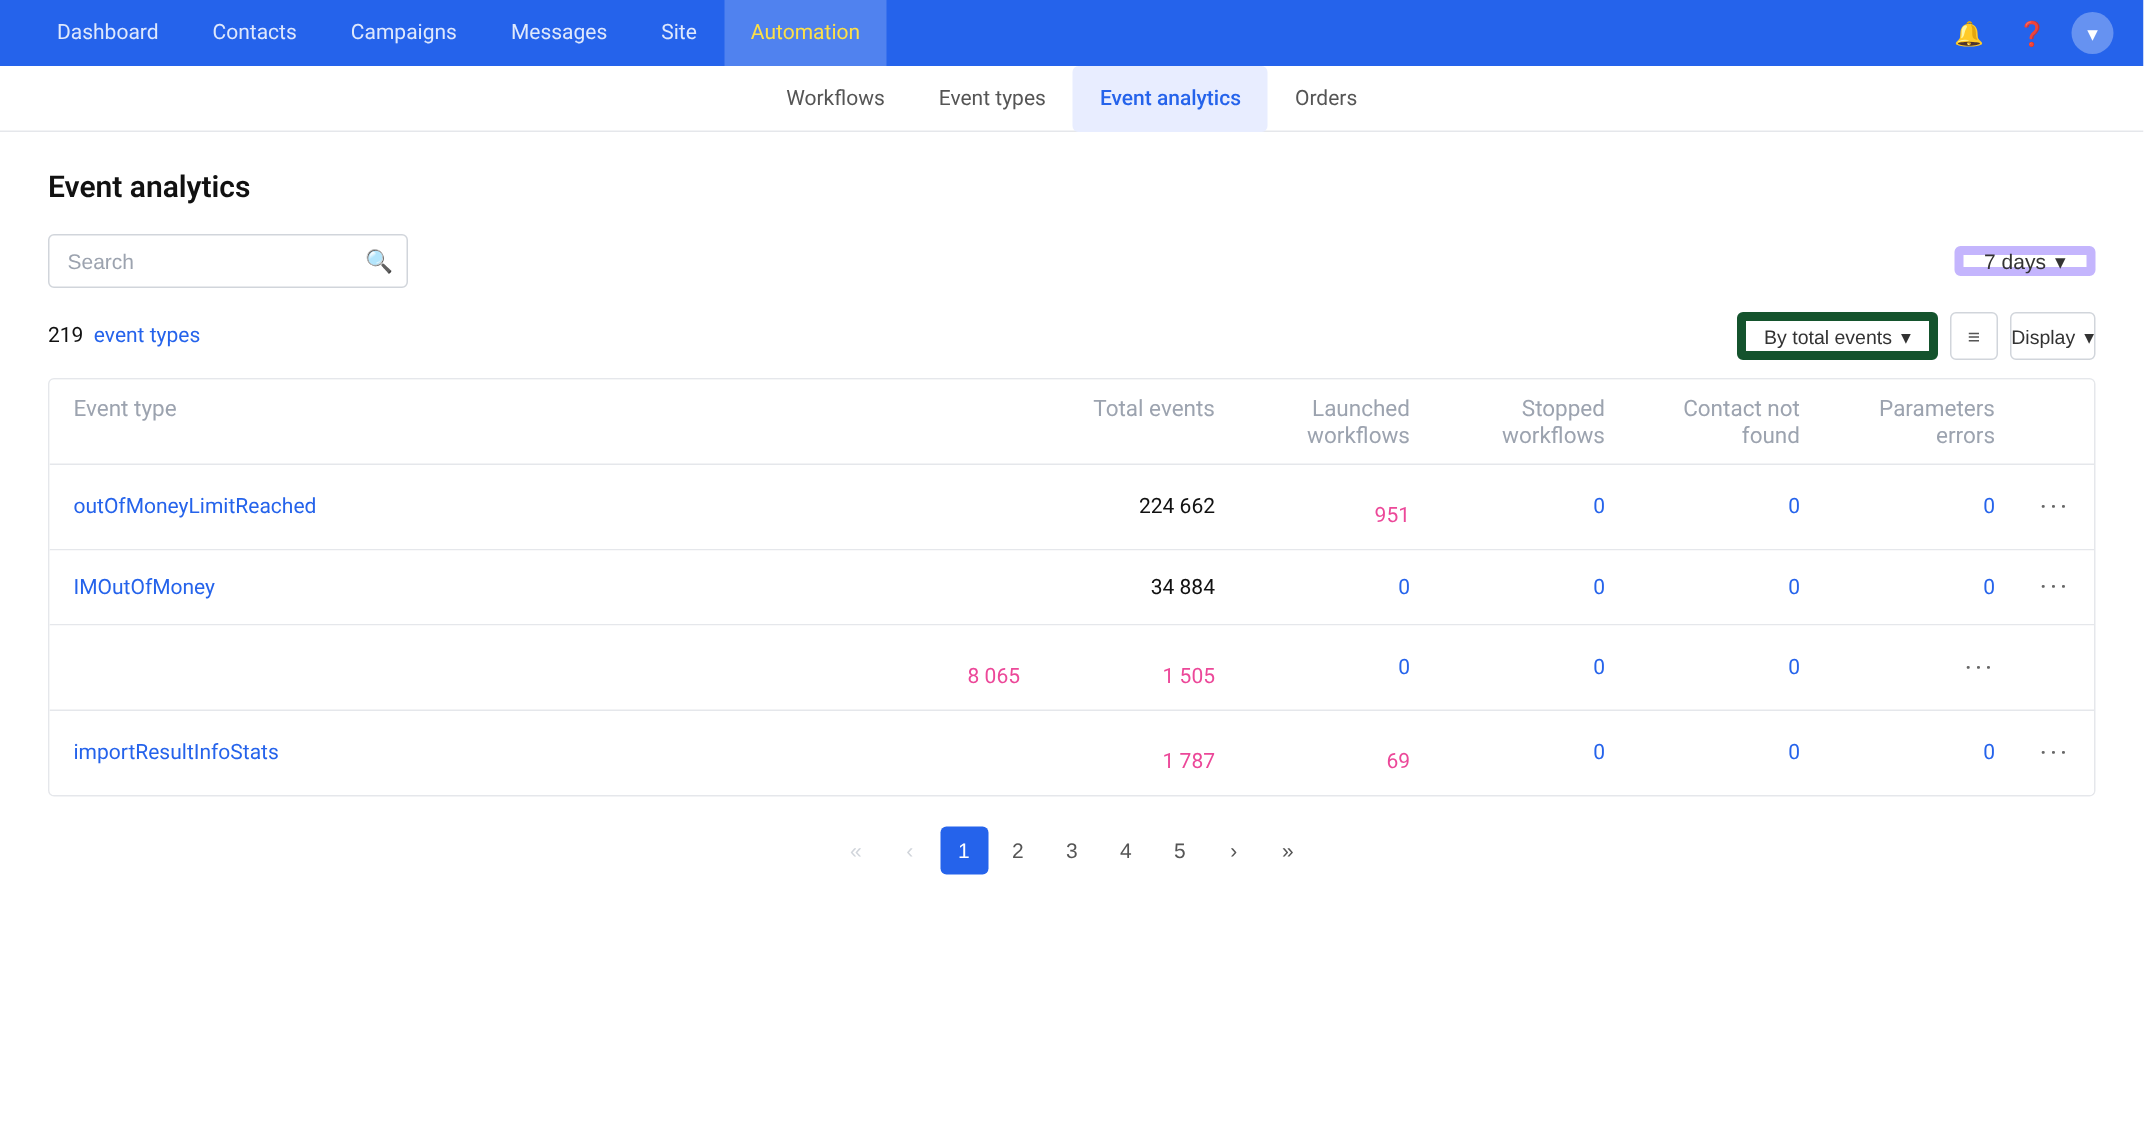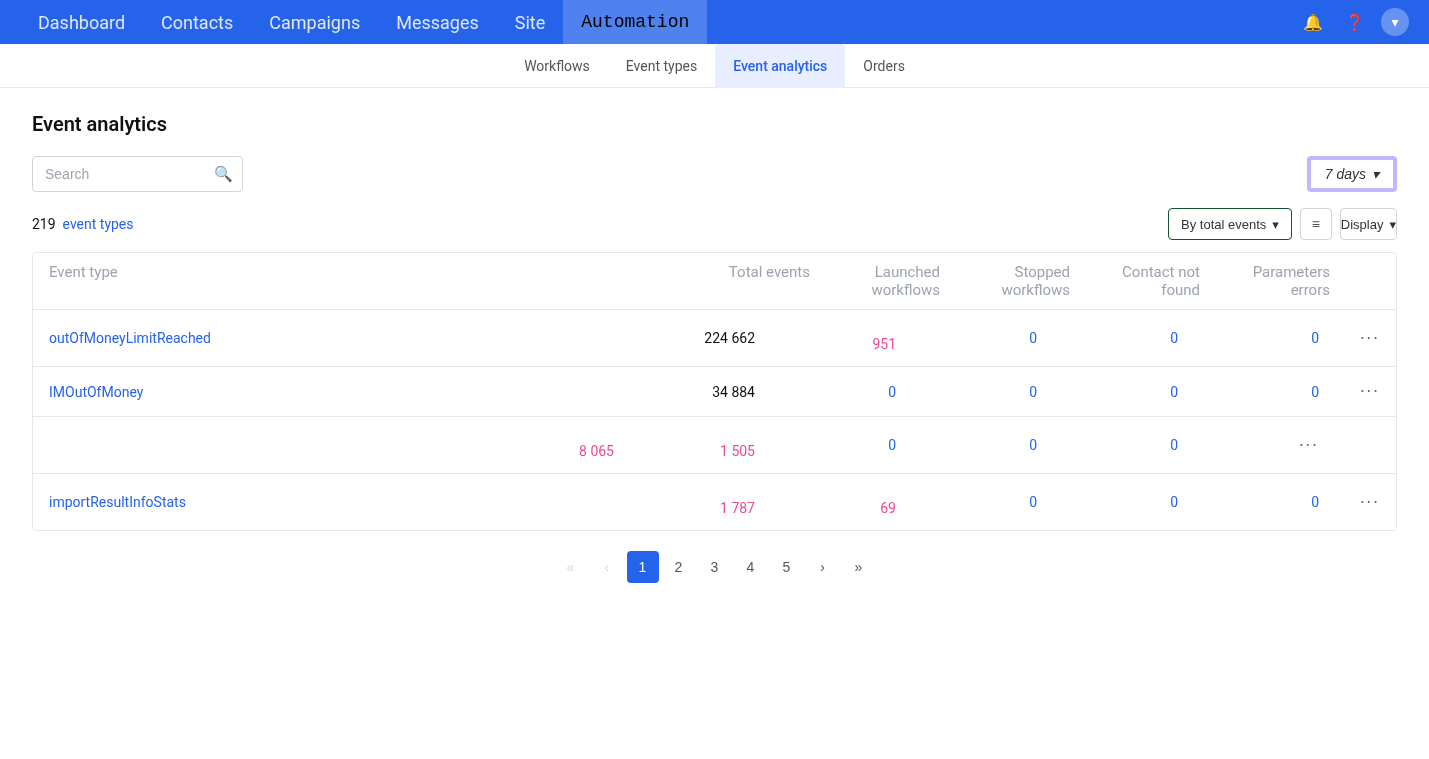--- a/index.html
+++ b/index.html
@@ -18,24 +18,24 @@
       gap: 0;
       flex: 1;
     }
     .nav-item {
       color: rgba(255,255,255,0.85);
       padding: 0 18px;
       height: 44px;
       display: flex;
       align-items: center;
       cursor: pointer;
-      font-size: 18px;
+      font-size: 14px;
       border-radius: 0;
     }
-    .nav-item.active { background: rgba(255,255,255,0.2); color: #000000; font-family: Liberation Mono, monospace; }
+    .nav-item.active { background: rgba(255,255,255,0.2); color: #fde047; }
     .top-nav-right {
       display: flex;
       align-items: center;
       gap: 10px;
     }
     .nav-icon-btn {
       width: 32px;
       height: 32px;
       border-radius: 50%;
       display: flex;
@@ -95,21 +95,21 @@
 
     
     .toolbar {
       display: flex;
       align-items: center;
       margin-bottom: 16px;
       gap: 12px;
     }
     .search-wrapper {
       position: relative;
-      width: 211px;
+      width: 240px;
     }
     .search-input {
       width: 100%;
       height: 36px;
       border: 1px solid #d1d5db;
       border-radius: 4px;
       padding: 0 36px 0 12px;
       font-size: 14px;
       color: #333;
       outline: none;
@@ -122,29 +122,28 @@
       transform: translateY(-50%);
       color: #9ca3af;
       font-size: 15px;
       cursor: pointer;
     }
     .toolbar-spacer { flex: 1; }
     .days-btn {
       display: flex;
       align-items: center;
       gap: 6px;
-      border: 4px solid #c4b5fd;
+      border: 6px solid #c4b5fd;
       border-radius: 4px;
       padding: 0 14px;
-      height: 36px;
+      height: 20px;
       cursor: pointer;
       font-size: 14px;
       color: #333;
       background: #fff;
-      font-style: italic;
     }
 
     
     .stats-row {
       display: flex;
       align-items: center;
       margin-bottom: 12px;
       gap: 8px;
     }
     .event-count {
@@ -153,21 +152,21 @@
     }
     .event-count-link {
       color: #2563eb;
       cursor: pointer;
     }
     .stats-spacer { flex: 1; }
     .sort-btn {
       display: flex;
       align-items: center;
       gap: 6px;
-      border: 1px solid #14532d;
+      border: 6px solid #14532d;
       border-radius: 4px;
       padding: 0 12px;
       height: 32px;
       cursor: pointer;
       font-size: 13px;
       color: #333;
       background: #fff;
     }
     .filter-icon-btn {
       width: 32px;
@@ -214,21 +213,20 @@
       text-align: right;
     }
     .col-header.left { text-align: left; }
     .table-row {
       display: grid;
       grid-template-columns: 1fr 140px 140px 140px 140px 60px;
       padding: 14px 16px;
       border-bottom: 1px solid #e5e7eb;
       align-items: center;
       background: #fff;
-      gap: 11px;
     }
     .table-row:last-child { border-bottom: none; }
     .event-name {
       color: #2563eb;
       cursor: pointer;
       font-size: 14px;
     }
     .cell-val {
       text-align: right;
       font-size: 14px;

